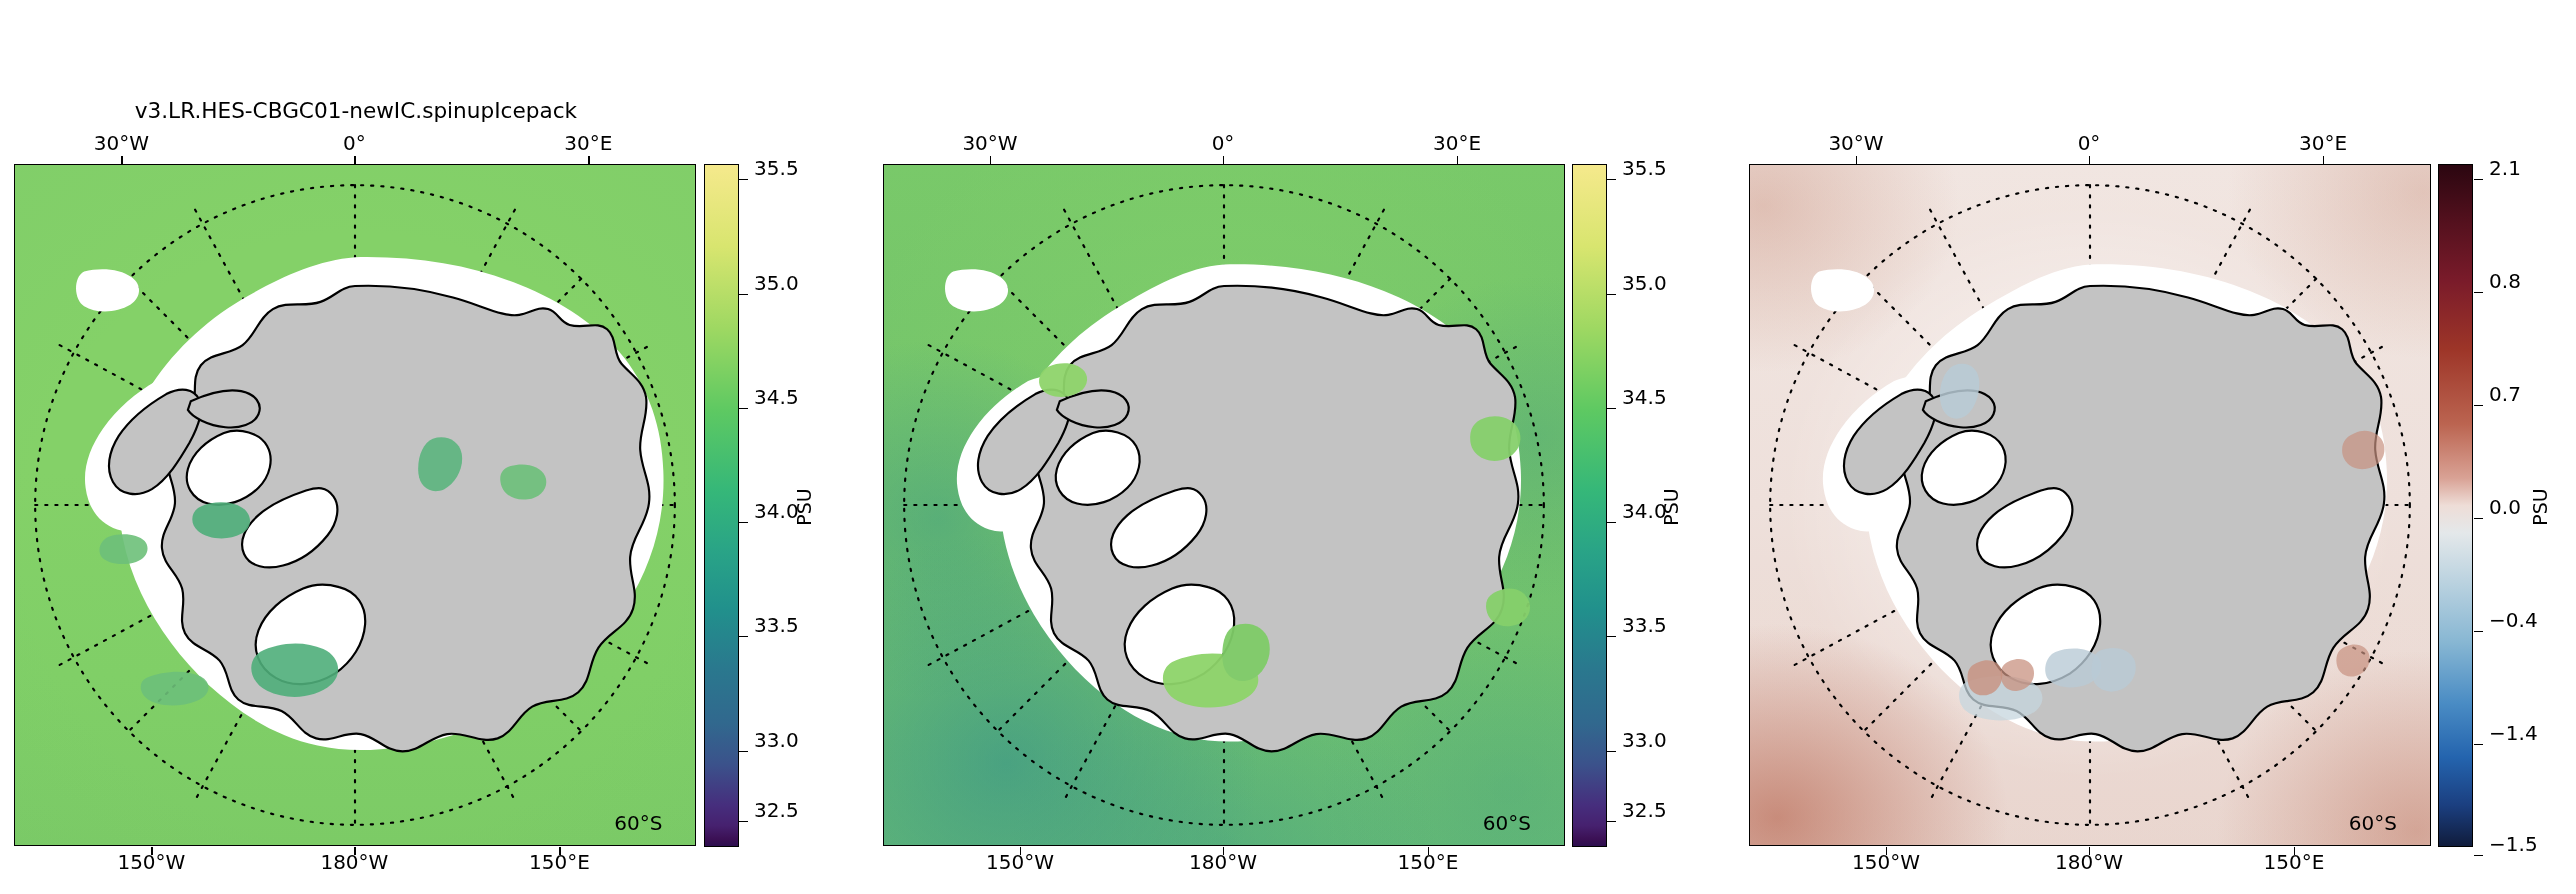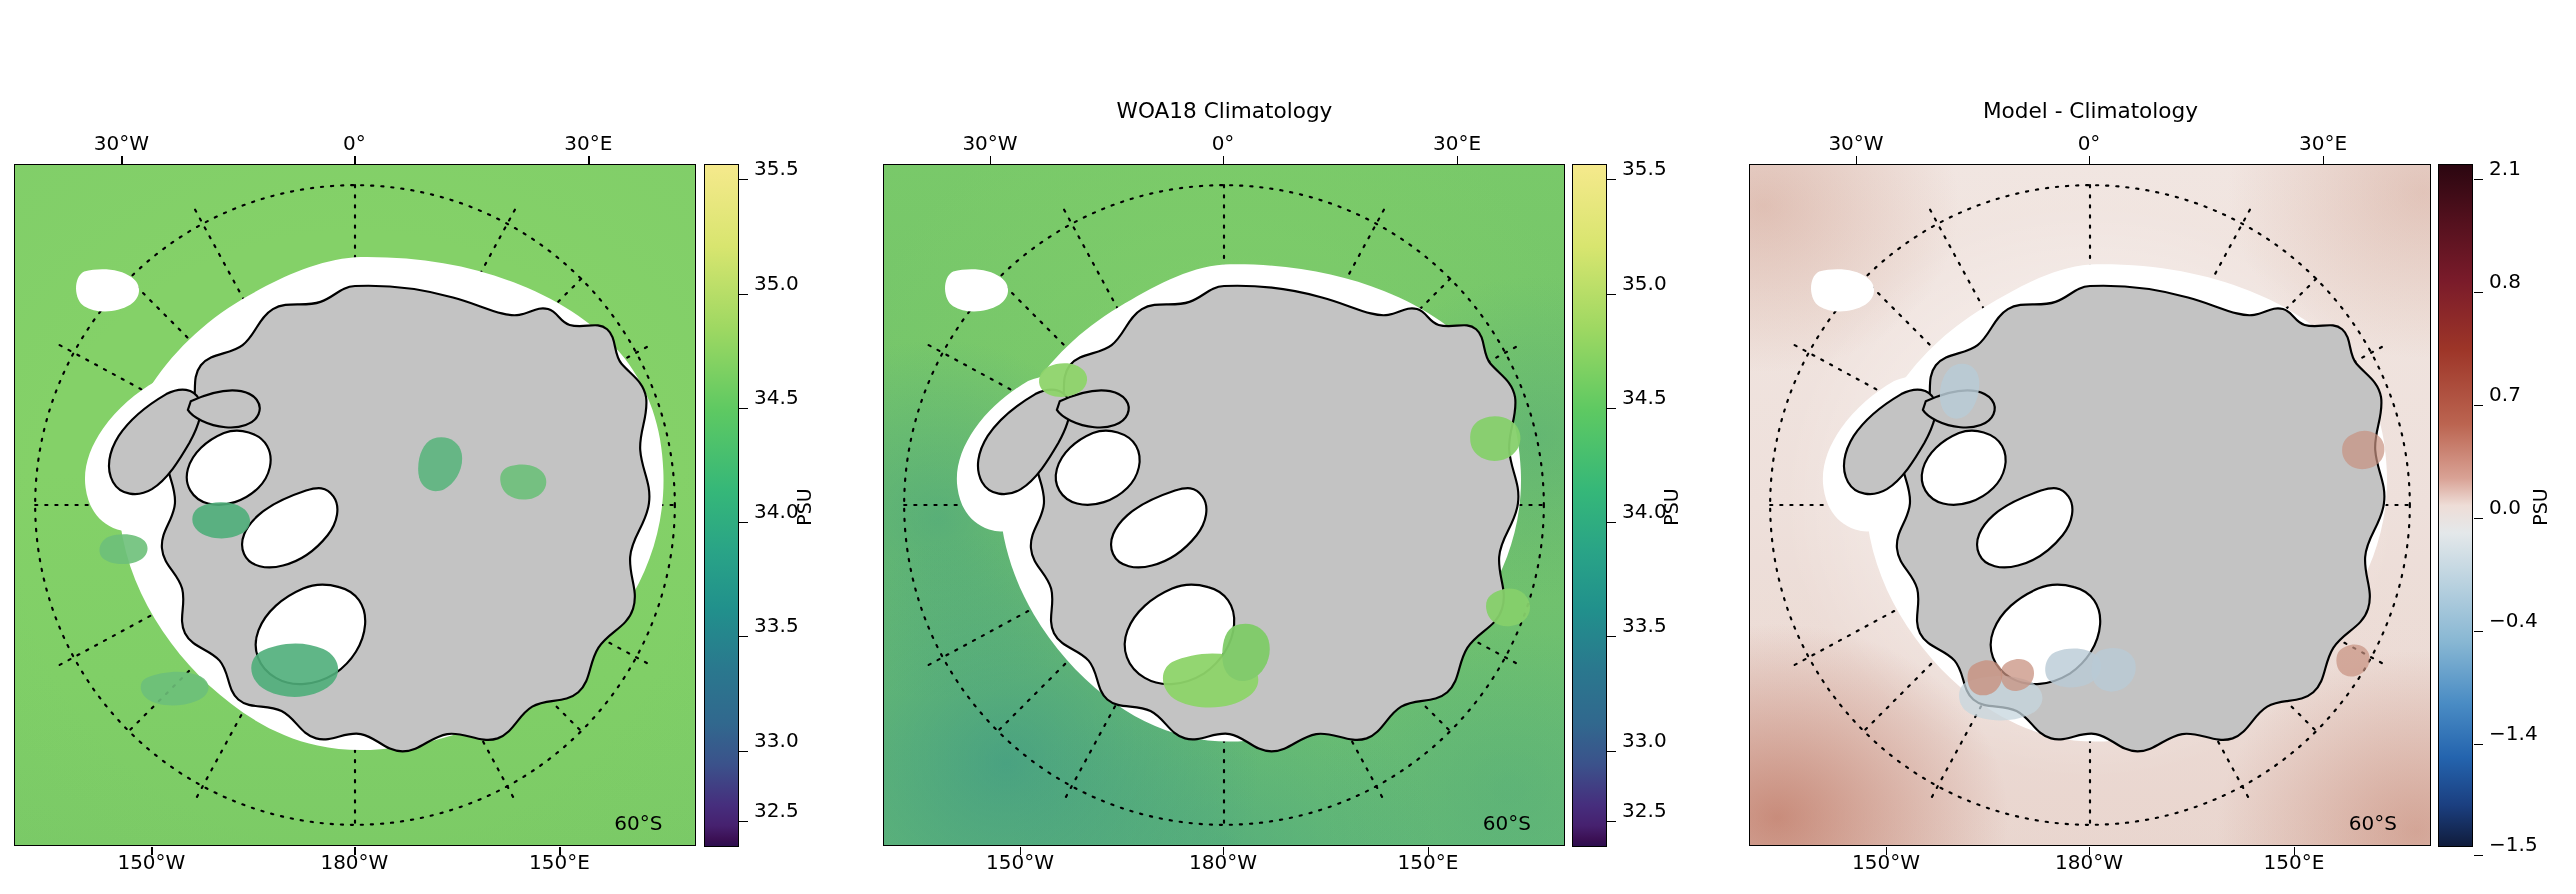--- a/index.html
+++ b/index.html
@@ -139,20 +139,21 @@
   .cblabel.l2{left:1652px;top:496px;}
   .cblabel.l3{left:2521px;top:496px;}
 </style>
 </head>
 <body>
 
 <div class="figure">
 
 
   <div class="panel p1">
+    <div class="panel-title">v3.LR.HES-CBGC01-newIC.spinupIcepack</div>
 
     <div class="lonlab top" style="left:107px">30°W</div>
     <div class="lonlab top" style="left:340px">0°</div>
     <div class="lonlab top" style="left:574px">30°E</div>
 
     <div class="lonlab bot" style="left:137px">150°W</div>
     <div class="lonlab bot" style="left:340px">180°W</div>
     <div class="lonlab bot" style="left:545px">150°E</div>
 
     <div class="tick t" style="left:107px"></div>
@@ -281,21 +282,20 @@
         <span class="val">33.0</span>
       </div>
     <div class="cbtick" style="top:646px">
         <span class="dash"></span>
         <span class="val">32.5</span>
       </div>
   </div>
   <div class="cblabel l1">PSU</div>
 
   <div class="panel p2">
-    <div class="panel-title">WOA18 Climatology</div>
 
     <div class="lonlab top" style="left:107px">30°W</div>
     <div class="lonlab top" style="left:340px">0°</div>
     <div class="lonlab top" style="left:574px">30°E</div>
 
     <div class="lonlab bot" style="left:137px">150°W</div>
     <div class="lonlab bot" style="left:340px">180°W</div>
     <div class="lonlab bot" style="left:545px">150°E</div>
 
     <div class="tick t" style="left:107px"></div>
@@ -421,21 +421,20 @@
         <span class="val">33.0</span>
       </div>
     <div class="cbtick" style="top:646px">
         <span class="dash"></span>
         <span class="val">32.5</span>
       </div>
   </div>
   <div class="cblabel l2">PSU</div>
 
   <div class="panel p3">
-    <div class="panel-title">Model - Climatology</div>
 
     <div class="lonlab top" style="left:107px">30°W</div>
     <div class="lonlab top" style="left:340px">0°</div>
     <div class="lonlab top" style="left:574px">30°E</div>
 
     <div class="lonlab bot" style="left:137px">150°W</div>
     <div class="lonlab bot" style="left:340px">180°W</div>
     <div class="lonlab bot" style="left:545px">150°E</div>
 
     <div class="tick t" style="left:107px"></div>

